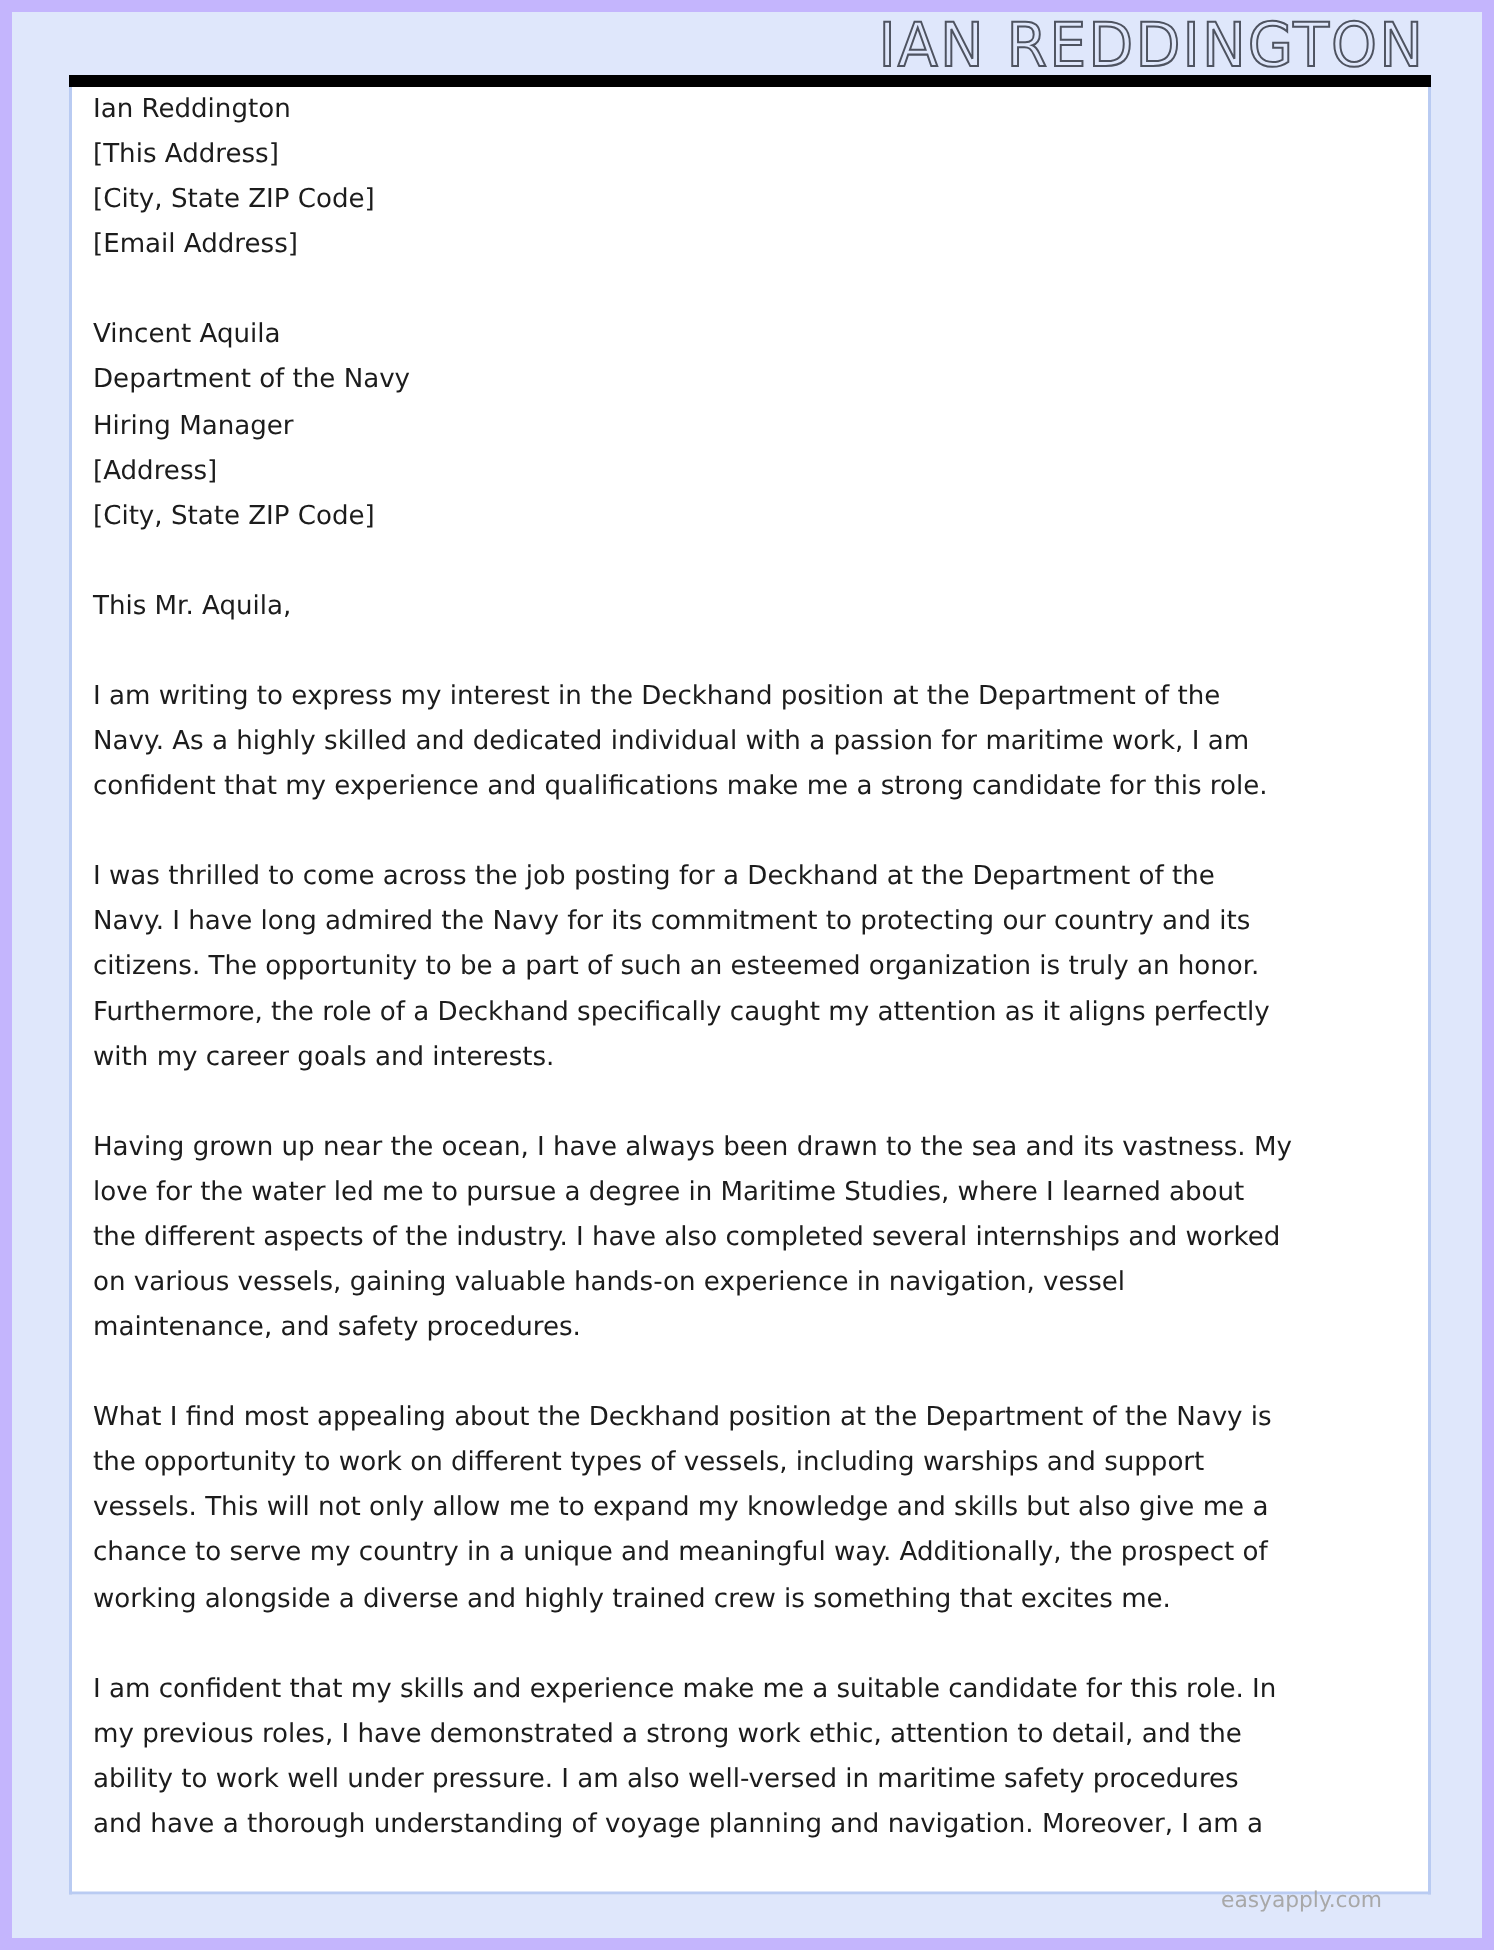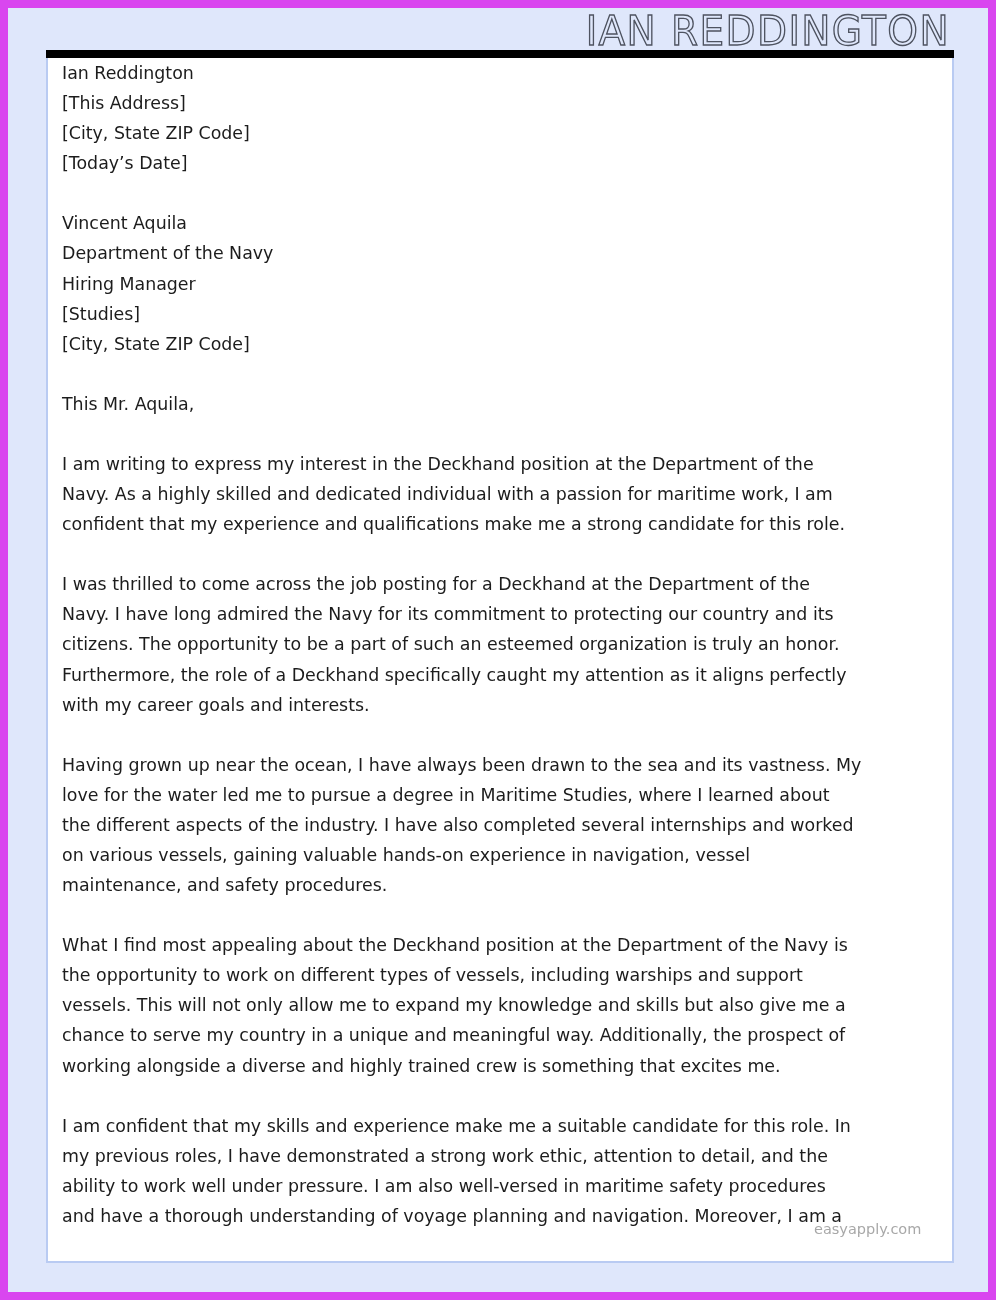--- a/index.html
+++ b/index.html
@@ -8,21 +8,21 @@
     background: #ffffff;
   }
   body {
     font-family: "DejaVu Sans", sans-serif;
   }
 
   .screen {
     position: relative;
     width: 996px;
     height: 1300px;
-    background: #d946ef;
+    background: #c4b5fd;
     overflow: hidden;
     box-sizing: border-box;
   }
 
   
   .canvas {
     position: absolute;
     left: 8px;
     top: 8px;
     width: 980px;
@@ -107,21 +107,21 @@
     text-align: left;
   }
   .para.last {
     margin-bottom: 0;
   }
 
   
   .watermark {
     position: absolute;
     left: 806px;
-    top: 1212px;
+    top: 1250px;
     font-family: "DejaVu Sans", sans-serif;
     font-size: 14.5px;
     line-height: 18px;
     color: #a8a8a8;
     white-space: nowrap;
     pointer-events: none;
   }
 </style>
 </head>
 <body>
@@ -136,28 +136,28 @@
     <div class="header-rule"></div>
 
     <div class="sheet"></div>
 
     <div class="letter">
 
       <div class="block">
         <div class="line">Ian Reddington</div>
         <div class="line">[This Address]</div>
         <div class="line">[City, State ZIP Code]</div>
-        <div class="line">[Today’s Date]</div>
+        <div class="line">[Email Address]</div>
       </div>
 
       <div class="block">
         <div class="line">Vincent Aquila</div>
         <div class="line">Department of the Navy</div>
         <div class="line">Hiring Manager</div>
-        <div class="line">[Studies]</div>
+        <div class="line">[Address]</div>
         <div class="line">[City, State ZIP Code]</div>
       </div>
 
       <div class="para">This Mr. Aquila,</div>
 
       <p class="para">I am writing to express my interest in the Deckhand position at the Department of the Navy. As a highly skilled and dedicated individual with a passion for maritime work, I am confident that my experience and qualifications make me a strong candidate for this role.</p>
       <p class="para">I was thrilled to come across the job posting for a Deckhand at the Department of the Navy. I have long admired the Navy for its commitment to protecting our country and its citizens. The opportunity to be a part of such an esteemed organization is truly an honor. Furthermore, the role of a Deckhand specifically caught my attention as it aligns perfectly with my career goals and interests.</p>
       <p class="para">Having grown up near the ocean, I have always been drawn to the sea and its vastness. My love for the water led me to pursue a degree in Maritime Studies, where I learned about the different aspects of the industry. I have also completed several internships and worked on various vessels, gaining valuable hands-on experience in navigation, vessel maintenance, and safety procedures.</p>
       <p class="para">What I find most appealing about the Deckhand position at the Department of the Navy is the opportunity to work on different types of vessels, including warships and support vessels. This will not only allow me to expand my knowledge and skills but also give me a chance to serve my country in a unique and meaningful way. Additionally, the prospect of working alongside a diverse and highly trained crew is something that excites me.</p>
       <p class="para last">I am confident that my skills and experience make me a suitable candidate for this role. In my previous roles, I have demonstrated a strong work ethic, attention to detail, and the ability to work well under pressure. I am also well-versed in maritime safety procedures and have a thorough understanding of voyage planning and navigation. Moreover, I am a</p>

